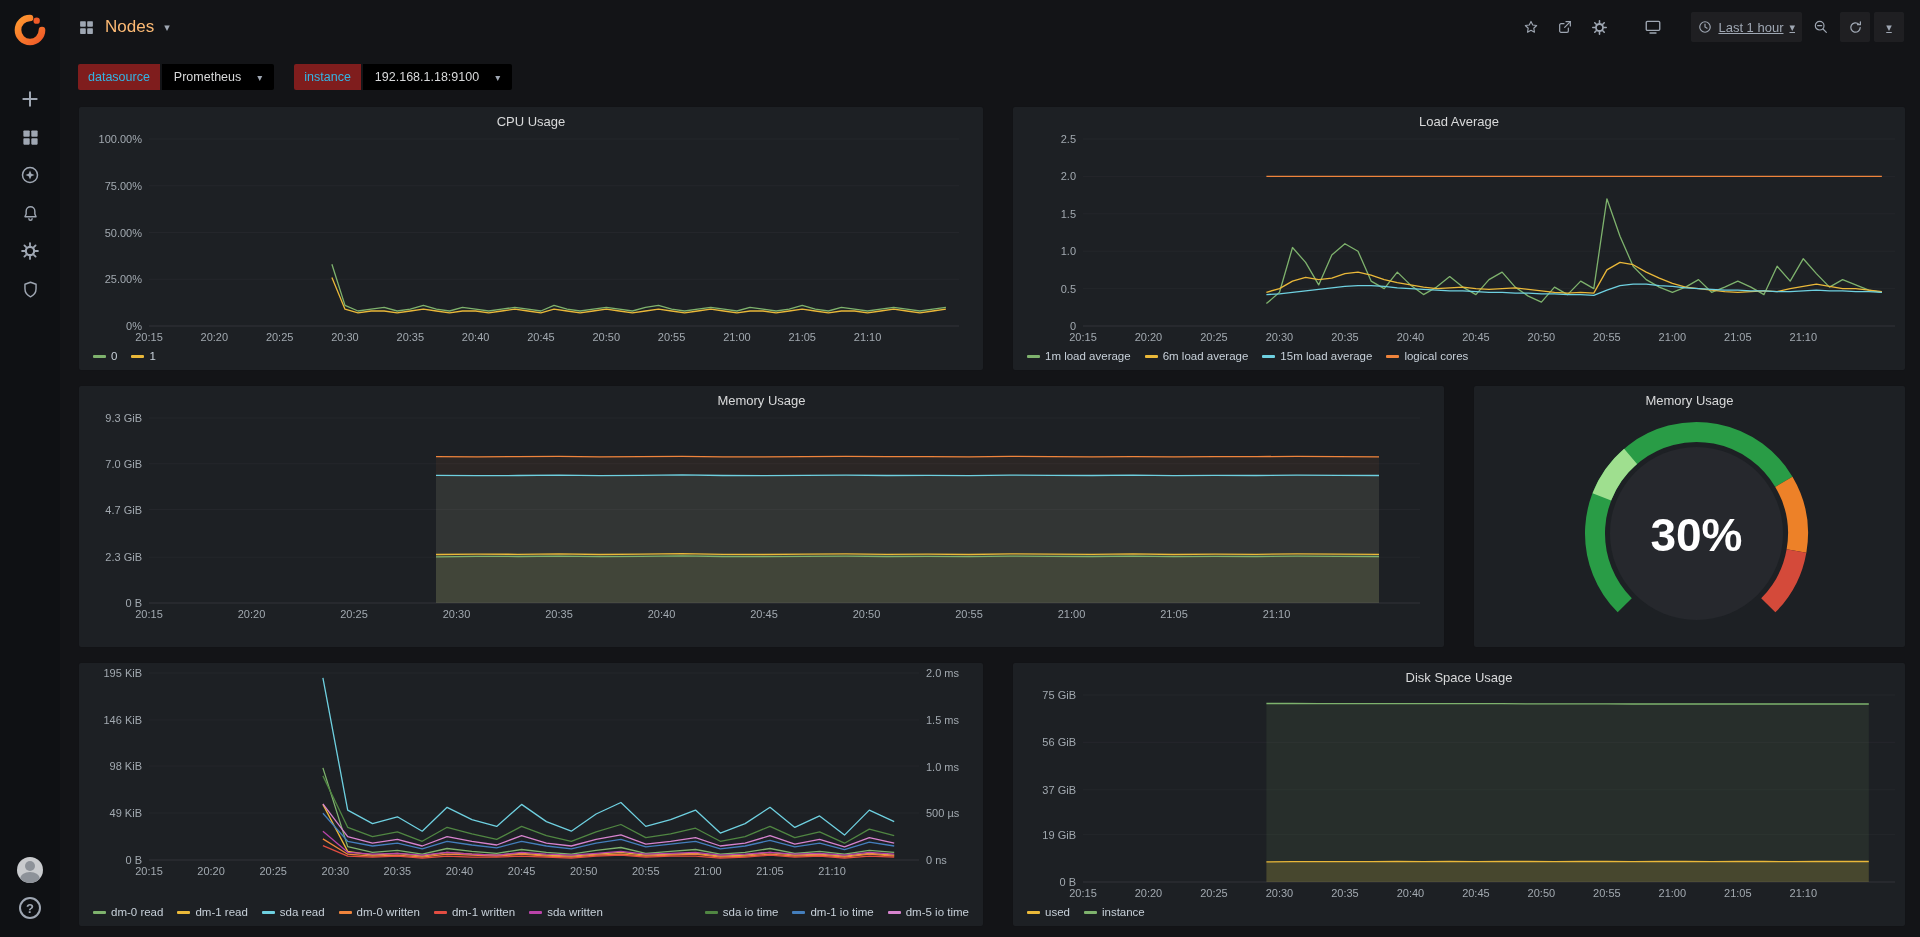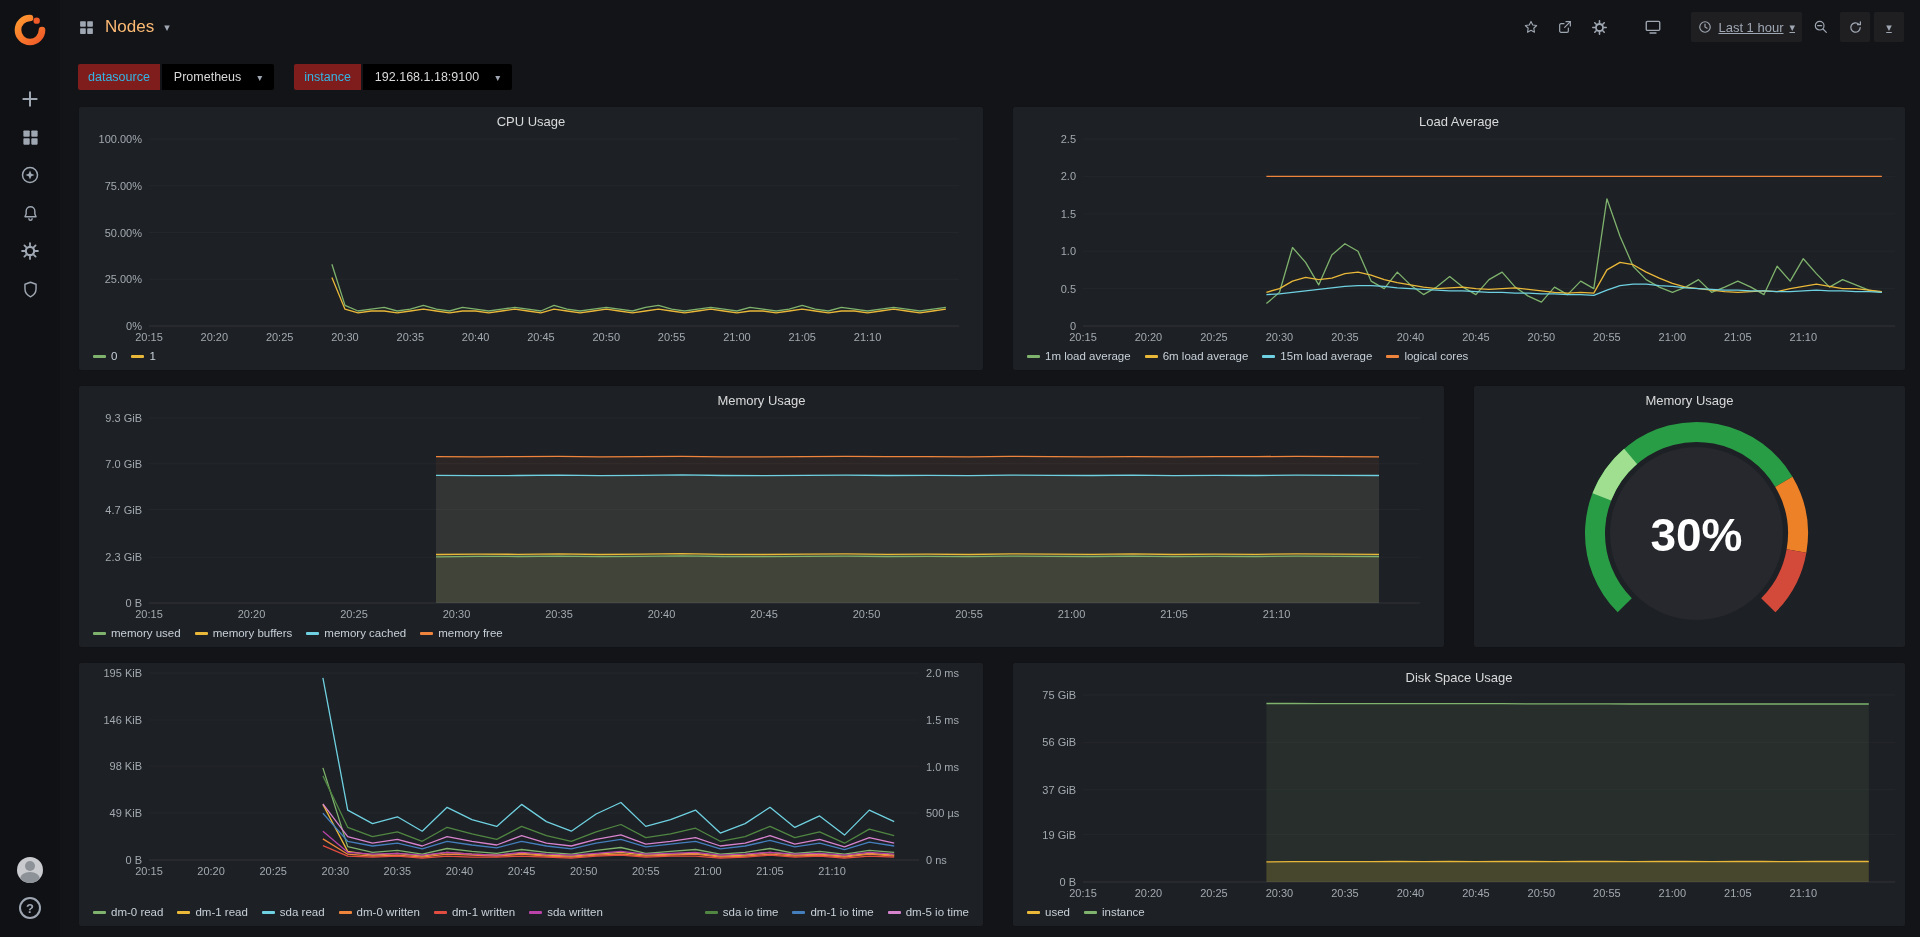--- a/index.html
+++ b/index.html
@@ -385,41 +385,20 @@
                 <line x1="62" x2="1333" y1="193" y2="193" stroke="#2e3136" stroke-width="1"></line>
                 <path d="M349.0 146.8L390.0 146.3L431.0 146.5L472.0 146.1L513.0 146.7L554.0 146.3L595.0 145.9L636.0 146.5L677.0 146.7L718.0 146.3L759.0 146.1L800.0 146.5L841.0 146.3L882.0 146.7L923.0 146.1L964.0 146.3L1005.0 146.5L1046.0 146.1L1087.0 146.7L1128.0 146.3L1169.0 146.5L1210.0 146.1L1251.0 146.3L1292.0 146.5L1292.0 193L349.0 193Z" fill="#7EB26D" fill-opacity="0.08" stroke="none"></path>
                 <path d="M349.0 144.5L390.0 144.1L431.0 144.3L472.0 143.9L513.0 144.5L554.0 144.1L595.0 143.7L636.0 144.3L677.0 144.5L718.0 144.1L759.0 143.9L800.0 144.3L841.0 144.1L882.0 144.5L923.0 143.9L964.0 144.1L1005.0 144.3L1046.0 143.9L1087.0 144.5L1128.0 144.1L1169.0 144.3L1210.0 143.9L1251.0 144.1L1292.0 144.3L1292.0 193L349.0 193Z" fill="#EAB839" fill-opacity="0.06" stroke="none"></path>
                 <path d="M349.0 65.3L390.0 65.7L431.0 65.5L472.0 65.1L513.0 65.7L554.0 65.3L595.0 64.9L636.0 65.5L677.0 65.7L718.0 65.3L759.0 65.1L800.0 65.5L841.0 65.3L882.0 65.7L923.0 65.1L964.0 65.3L1005.0 65.5L1046.0 65.1L1087.0 65.7L1128.0 65.3L1169.0 65.5L1210.0 65.1L1251.0 65.3L1292.0 65.5L1292.0 193L349.0 193Z" fill="#6ED0E0" fill-opacity="0.09" stroke="none"></path>
                 <path d="M349.0 46.6L390.0 46.8L431.0 46.6L472.0 46.4L513.0 46.8L554.0 46.6L595.0 46.4L636.0 46.8L677.0 46.8L718.0 46.6L759.0 46.4L800.0 46.6L841.0 46.6L882.0 46.8L923.0 46.4L964.0 46.6L1005.0 46.8L1046.0 46.6L1087.0 46.8L1128.0 46.6L1169.0 46.6L1210.0 46.4L1251.0 46.6L1292.0 46.8L1292.0 193L349.0 193Z" fill="#EF843C" fill-opacity="0.07" stroke="none"></path>
                 <polyline points="349.0,146.8 390.0,146.3 431.0,146.5 472.0,146.1 513.0,146.7 554.0,146.3 595.0,145.9 636.0,146.5 677.0,146.7 718.0,146.3 759.0,146.1 800.0,146.5 841.0,146.3 882.0,146.7 923.0,146.1 964.0,146.3 1005.0,146.5 1046.0,146.1 1087.0,146.7 1128.0,146.3 1169.0,146.5 1210.0,146.1 1251.0,146.3 1292.0,146.5" fill="none" stroke="#7EB26D" stroke-width="1.3" stroke-linejoin="round"></polyline>
                 <polyline points="349.0,144.5 390.0,144.1 431.0,144.3 472.0,143.9 513.0,144.5 554.0,144.1 595.0,143.7 636.0,144.3 677.0,144.5 718.0,144.1 759.0,143.9 800.0,144.3 841.0,144.1 882.0,144.5 923.0,143.9 964.0,144.1 1005.0,144.3 1046.0,143.9 1087.0,144.5 1128.0,144.1 1169.0,144.3 1210.0,143.9 1251.0,144.1 1292.0,144.3" fill="none" stroke="#EAB839" stroke-width="1.3" stroke-linejoin="round"></polyline>
                 <polyline points="349.0,65.3 390.0,65.7 431.0,65.5 472.0,65.1 513.0,65.7 554.0,65.3 595.0,64.9 636.0,65.5 677.0,65.7 718.0,65.3 759.0,65.1 800.0,65.5 841.0,65.3 882.0,65.7 923.0,65.1 964.0,65.3 1005.0,65.5 1046.0,65.1 1087.0,65.7 1128.0,65.3 1169.0,65.5 1210.0,65.1 1251.0,65.3 1292.0,65.5" fill="none" stroke="#6ED0E0" stroke-width="1.3" stroke-linejoin="round"></polyline>
                 <polyline points="349.0,46.6 390.0,46.8 431.0,46.6 472.0,46.4 513.0,46.8 554.0,46.6 595.0,46.4 636.0,46.8 677.0,46.8 718.0,46.6 759.0,46.4 800.0,46.6 841.0,46.6 882.0,46.8 923.0,46.4 964.0,46.6 1005.0,46.8 1046.0,46.6 1087.0,46.8 1128.0,46.6 1169.0,46.6 1210.0,46.4 1251.0,46.6 1292.0,46.8" fill="none" stroke="#EF843C" stroke-width="1.3" stroke-linejoin="round"></polyline>
               </svg>
-            </div>
-          <div class="legend">
-              <div class="legend-group">
-                <span class="legend-item">
-                  <span class="legend-marker" style="background: rgb(126, 178, 109);"></span>
-                  <span>memory used</span>
-                </span>
-                <span class="legend-item">
-                  <span class="legend-marker" style="background: rgb(234, 184, 57);"></span>
-                  <span>memory buffers</span>
-                </span>
-                <span class="legend-item">
-                  <span class="legend-marker" style="background: rgb(110, 208, 224);"></span>
-                  <span>memory cached</span>
-                </span>
-                <span class="legend-item">
-                  <span class="legend-marker" style="background: rgb(239, 132, 60);"></span>
-                  <span>memory free</span>
-                </span>
-              </div>
-              <div class="legend-group"></div>
             </div>
         </section>
         <section class="panel p-gauge">
           <div class="panel-title">Memory Usage</div>
           <div class="chart">
               <svg width="429" height="235">
                 <circle cx="214.5" cy="123.5" r="86.5" fill="#26282d"></circle>
                 <path d="M142.72866170956542 195.27133829043458A101.5 101.5 0 1 1 301.8653157409002 71.83229630133724" fill="none" stroke="#299C46" stroke-width="20"></path>
                 <path d="M301.8653157409002 71.83229630133724A101.5 101.5 0 0 1 314.4885966047095 140.95080367836005" fill="none" stroke="#ED8128" stroke-width="20"></path>
                 <path d="M314.4885966047095 140.95080367836005A101.5 101.5 0 0 1 286.27133829043464 195.27133829043447" fill="none" stroke="#D44A3A" stroke-width="20"></path>

